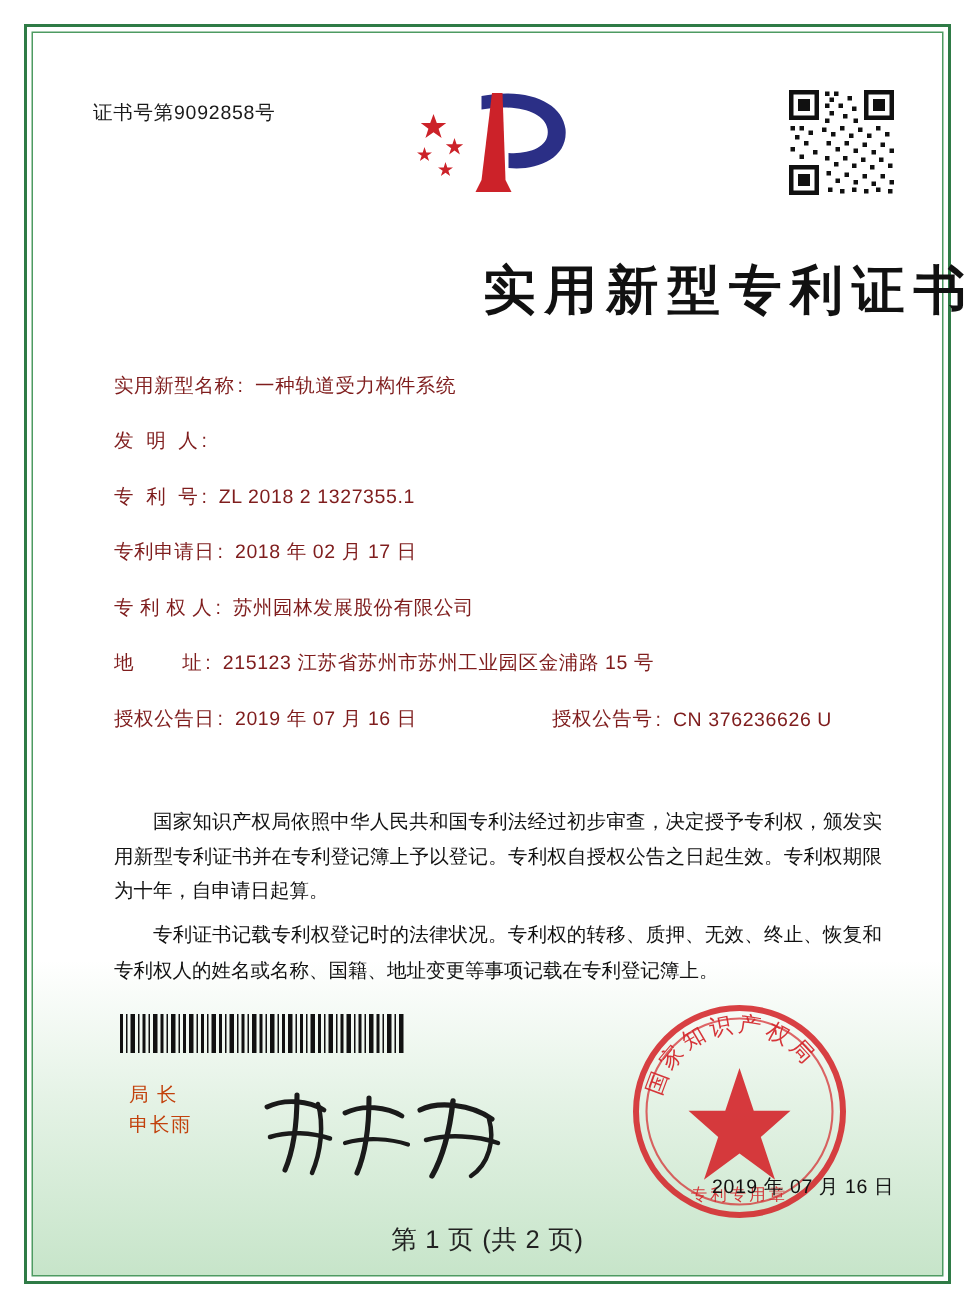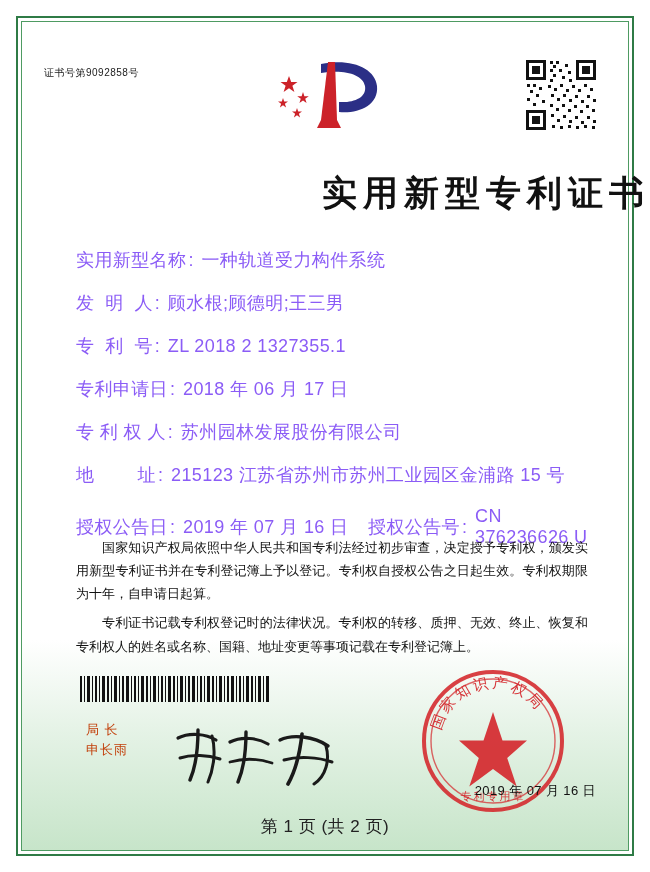--- a/index.html
+++ b/index.html
@@ -43,23 +43,23 @@
     right: 22px;
     bottom: 22px;
     height: 210px;
     background: linear-gradient(to bottom, rgba(215,236,216,0) 0%, rgba(206,232,208,0.55) 45%, rgba(189,224,192,0.85) 100%);
     pointer-events: none;
   }
 
   
   .cert-no {
     position: absolute;
-    left: 44px;
+    left: 62px;
     top: 66px;
-    font-size: 10px;
+    font-size: 13px;
     color: #1a1a1a;
     letter-spacing: 0.5px;
   }
   .logo {
     position: absolute;
     left: 50%;
     transform: translateX(-50%);
     top: 56px;
     width: 120px;
     height: 86px;
@@ -90,22 +90,22 @@
   .fields {
     position: absolute;
     left: 76px;
     right: 60px;
     top: 248px;
   }
   .field-row {
     display: flex;
     align-items: baseline;
     margin-bottom: 19px;
-    font-size: 18px;
-    color: #8b5cf6;
+    font-size: 13px;
+    color: #7f1d1d;
   }
   .field-label {
     flex: 0 0 auto;
     white-space: pre;
     letter-spacing: 0.4px;
   }
   .field-sep {
     flex: 0 0 auto;
     padding: 0 8px 0 2px;
   }
@@ -304,33 +304,32 @@
 
     <div class="field-row">
       <span class="field-label">实用新型名称</span>
       <span class="field-sep">:</span>
       <span class="field-value">一种轨道受力构件系统</span>
     </div>
 
     <div class="field-row">
       <span class="field-label">发  明  人</span>
       <span class="field-sep">:</span>
-      <span class="field-value">顾水根;顾德明;王三男</span>
     </div>
 
     <div class="field-row">
       <span class="field-label">专  利  号</span>
       <span class="field-sep">:</span>
       <span class="field-value">ZL 2018 2 1327355.1</span>
     </div>
 
     <div class="field-row">
       <span class="field-label">专利申请日</span>
       <span class="field-sep">:</span>
-      <span class="field-value">2018 年 06 月 17 日</span>
+      <span class="field-value">2018 年 02 月 17 日</span>
     </div>
 
     <div class="field-row">
       <span class="field-label">专 利 权 人</span>
       <span class="field-sep">:</span>
       <span class="field-value">苏州园林发展股份有限公司</span>
     </div>
 
     <div class="field-row">
       <span class="field-label">地        址</span>

